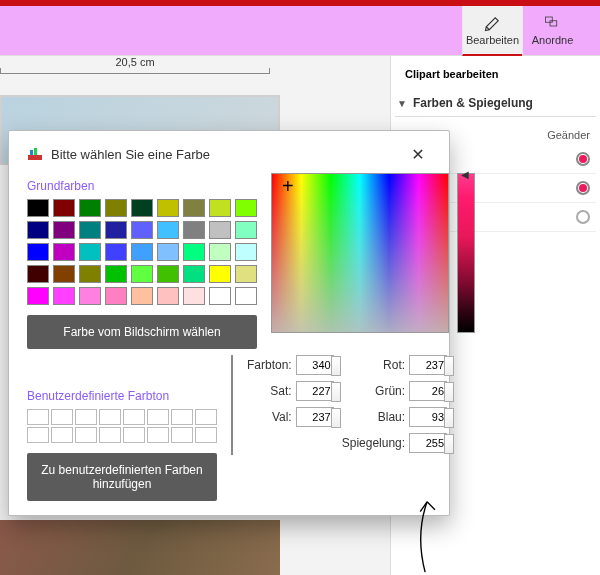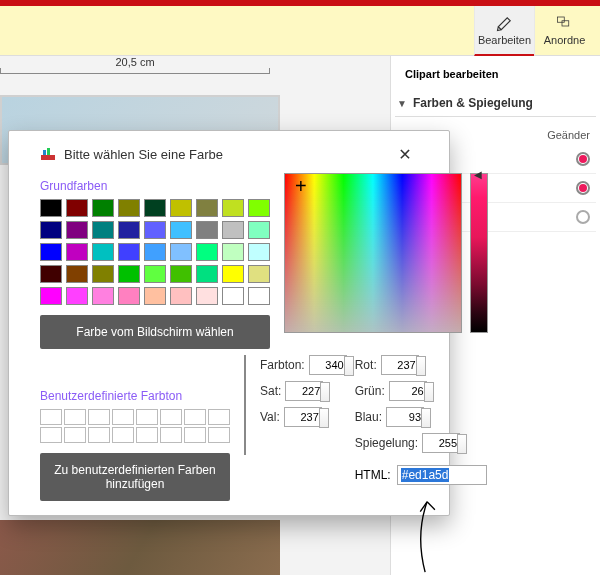--- a/index.html
+++ b/index.html
@@ -1,18 +1,18 @@
 <!DOCTYPE html>
 <html><head>
 <meta charset="utf-8">
 <style>
   *{box-sizing:border-box;margin:0;padding:0;font-family:Tahoma,Verdana,Arial,sans-serif;}
   body{background:#f3f3f3;width:600px;height:575px;overflow:hidden;position:relative;}
   .topbar{height:6px;background:#c90f14;}
-  .toolbar{height:50px;background:#fef9c3;border-bottom:1px solid #ddd;display:flex;justify-content:flex-end;padding-right:6px;}
+  .toolbar{height:50px;background:#f0abfc;border-bottom:1px solid #ddd;display:flex;justify-content:flex-end;padding-right:18px;}
   .toolbtn{width:60px;height:50px;border-left:1px solid #e8e8e8;border-bottom:2px solid transparent;display:flex;flex-direction:column;align-items:center;justify-content:center;gap:2px;font-size:11px;color:#333;}
   .toolbtn.active{background:#f0f0f0;border-bottom:2px solid #c90f14;}
   .toolbtn svg{width:20px;height:18px;}
   .ruler{position:absolute;top:56px;left:0;width:270px;height:18px;}
   .rlabel{font-size:11px;color:#333;text-align:center;}
   .rline{height:6px;border-left:1px solid #888;border-right:1px solid #888;border-bottom:1px solid #888;}
   .canvasimg{position:absolute;top:95px;left:0;width:280px;height:70px;background:linear-gradient(135deg,#b9d3e0,#cfd8dc);border:2px solid #d0d0d0;}
   .canvasb{position:absolute;top:520px;left:0;width:280px;height:55px;background:linear-gradient(120deg,#8b594a,#6d5a3f,#8a6c4e);}
   .panel{position:absolute;top:56px;right:0;width:210px;background:#fff;border-left:1px solid #ddd;height:519px;padding:8px 4px;font-size:12px;}
   .panel h3{font-size:11px;font-weight:bold;margin:4px 0 10px 10px;}
@@ -21,21 +21,21 @@
   .tri{font-size:10px;color:#555;}
   .swatches{margin:12px 0 0 0;}
   .swcol{display:flex;align-items:center;justify-content:flex-end;font-size:11px;color:#555;padding-right:6px;margin-bottom:4px;}
   .swcol span{margin-left:auto;}
   .srow{display:flex;align-items:center;border-bottom:1px solid #eee;padding:4px 6px 4px 0;gap:6px;}
   .srect{width:55px;height:20px;}
   .sradio{width:14px;height:14px;border:2px solid #888;border-radius:50%;margin-left:auto;display:flex;align-items:center;justify-content:center;}
   .sradio.on::after{content:"";width:8px;height:8px;border-radius:50%;background:#ed1a5d;}
   .sradio.off{border:2px solid #aaa;}
   
-  .dialog{position:absolute;top:130px;left:8px;width:442px;height:386px;background:#fff;border:1px solid #bbb;box-shadow:0 10px 25px rgba(0,0,0,0.3);border-radius:2px;padding:10px 31px;}
+  .dialog{position:absolute;top:130px;left:8px;width:442px;height:386px;background:#fff;border:1px solid #bbb;box-shadow:0 10px 25px rgba(0,0,0,0.3);border-radius:2px;padding:10px 18px;}
   .dlg-title{display:flex;align-items:center;gap:8px;font-size:13px;color:#333;}
   .dlg-close{margin-left:auto;width:26px;height:26px;display:flex;align-items:center;justify-content:center;color:#333;font-size:16px;}
   .picker-ico{width:16px;height:16px;}
   .dlg-body{display:flex;gap:14px;margin-top:6px;}
   .leftcol{width:252px;}
   .sectlbl{font-size:12px;color:#8b5cf6;margin:6px 0;}
   .basic-grid{display:grid;grid-template-columns:repeat(9,22px);grid-auto-rows:18px;gap:4px;margin-bottom:10px;}
   .sw{border:1px solid #888;}
   .bigbtn{width:100%;background:#5b5b5b;color:#fff;font-size:12px;padding:10px 0;text-align:center;border:none;border-radius:2px;}
   .midcol{width:204px;position:relative;display:flex;gap:8px;}
@@ -47,21 +47,21 @@
     border:1px solid #999;}
   .cross{position:absolute;top:2px;left:10px;font-size:20px;font-weight:normal;color:#000;line-height:1;}
   .hue{width:18px;height:160px;border:1px solid #999;background:linear-gradient(to bottom,#ff3b8d 0%,#ff1a6d 15%,#e8175a 40%,#7a0a2f 70%,#2b0411 88%,#000 100%);}
   .huearrow{position:absolute;left:190px;top:-4px;font-size:10px;color:#333;}
   .currcol{width:30px;height:100px;border:1px solid #888;}
   .bottom{display:flex;gap:14px;margin-top:6px;}
   .custarea{width:252px;}
   .custgrid{display:grid;grid-template-columns:repeat(8,22px);grid-auto-rows:16px;gap:2px;margin:6px 0 10px 0;}
   .custslot{border:1px solid #bbb;background:#fff;}
   .vals{display:flex;gap:8px;}
-  .numcol{display:flex;flex-direction:column;gap:6px;align-items:flex-start;font-size:12px;}
+  .numcol{display:flex;flex-direction:column;gap:6px;align-items:flex-end;font-size:12px;}
   .numrow{display:flex;align-items:center;gap:4px;}
   .numrow label{color:#333;}
   .spin{width:38px;height:20px;border:1px solid #aaa;font-size:11px;text-align:right;padding:0 2px;display:flex;align-items:center;justify-content:flex-end;background:#fff;position:relative;}
   .spin::after{content:"";position:absolute;right:-8px;top:0;width:8px;height:100%;border:1px solid #aaa;background:linear-gradient(#fff,#eee);}
   .htmlrow{margin-top:6px;display:flex;align-items:center;gap:6px;justify-content:flex-end;}
   .htmlin{width:90px;height:20px;border:1px solid #aaa;background:#fff;font-size:12px;padding:0 3px;display:flex;align-items:center;}
   .htmlin .sel{background:#2b77d9;color:#fff;padding:0 1px;}
   .arrowscribble{position:absolute;top:496px;left:405px;width:50px;height:78px;}
 </style>
 </head>
@@ -258,26 +258,20 @@
             <div class="spin">
               <span>93</span>
             </div>
           </div>
         <div class="numrow">
             <label>Spiegelung:</label>
             <div class="spin">
               <span>255</span>
             </div>
           </div>
-        <div class="htmlrow">
-          <label>HTML:</label>
-          <div class="htmlin">
-              <span class="sel">#ed1a5d</span>
-            </div>
-        </div>
       </div>
     </div>
   </div>
 </div>
 
 <svg class="arrowscribble" viewBox="0 0 50 80">
   <path d="M20 78 Q 10 40 22 6" fill="none" stroke="#000" stroke-width="1.4"></path>
   <path d="M22 6 L15 16 M22 6 L30 14" fill="none" stroke="#000" stroke-width="1.4"></path>
 </svg>
 

